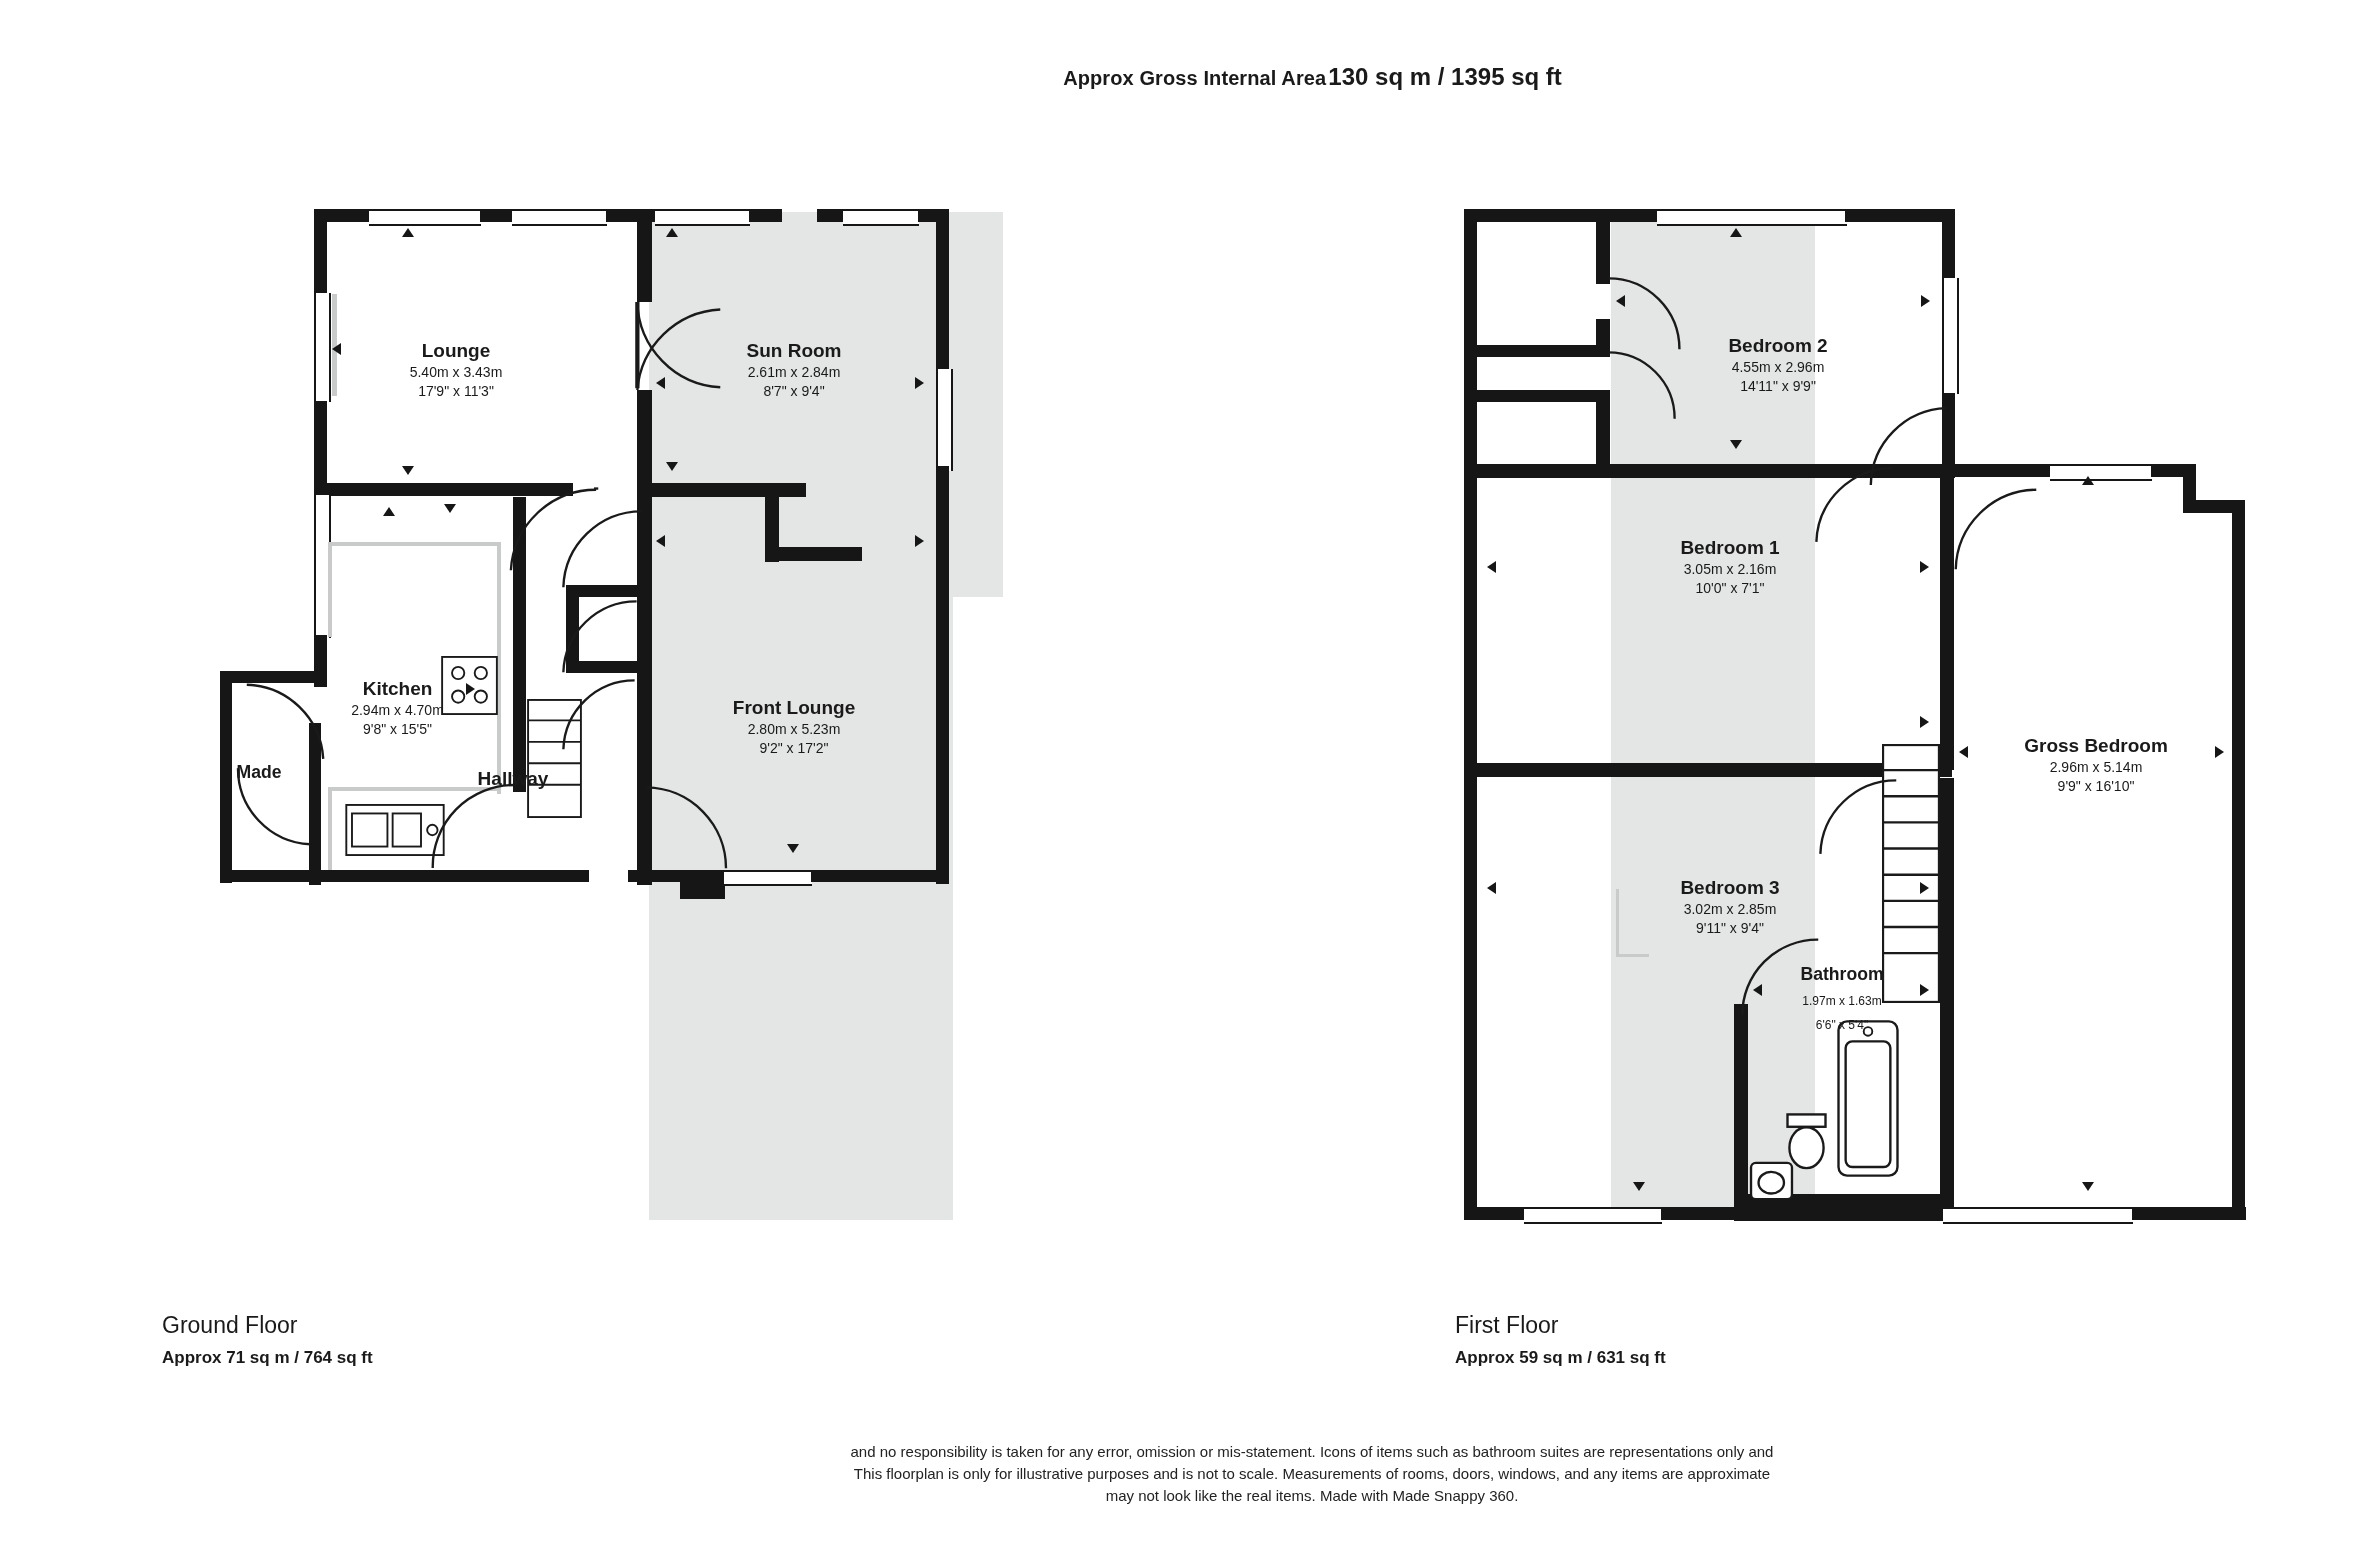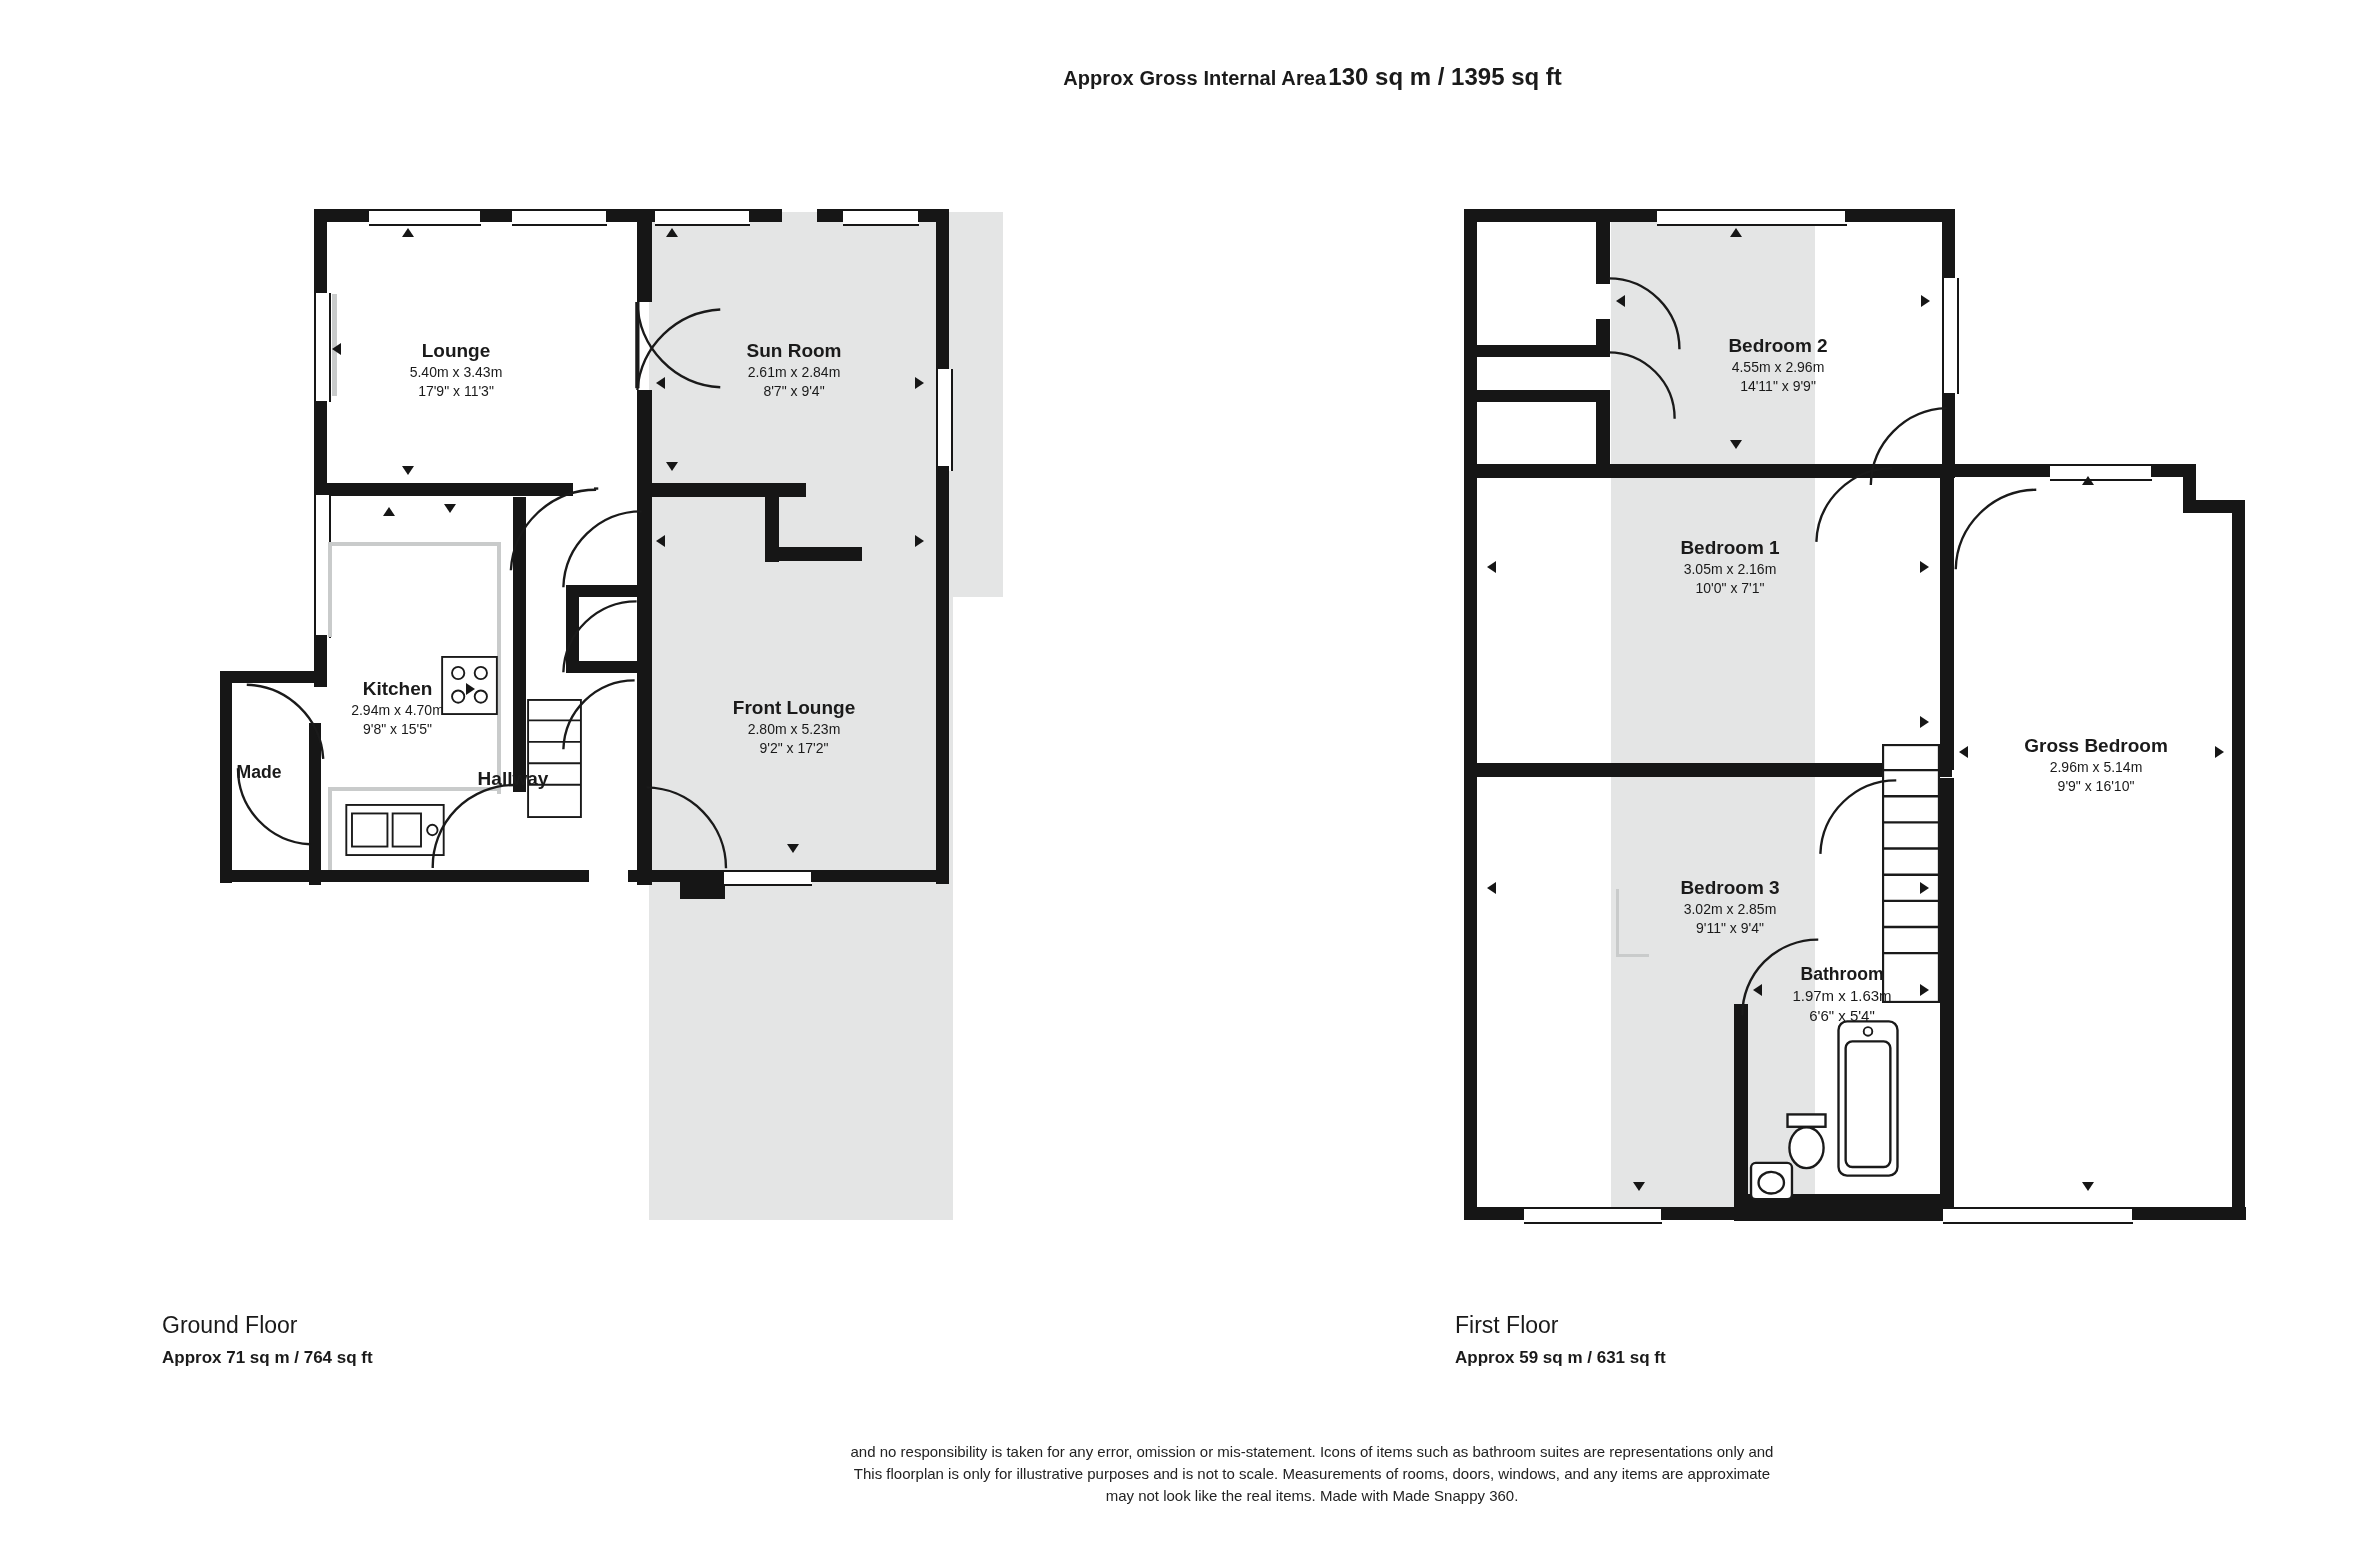--- a/index.html
+++ b/index.html
@@ -96,21 +96,21 @@
   .room-label .name {
     font-size: 19px;
     font-weight: bold;
     display: block;
   }
   .room-label .dim {
     font-size: 14px;
     display: block;
   }
   .room-label.small .name { font-size: 17.6px; }
-  .room-label.small .dim { font-size: 15px; }
+  .room-label.small .dim { font-size: 12px; margin-top: 8px; }
 
   
   .arrow {
     position: absolute;
     width: 0; height: 0;
   }
   .arrow.left {
     border-top: 6.2px solid transparent;
     border-bottom: 6.2px solid transparent;
     border-right: 9.5px solid #161616;

